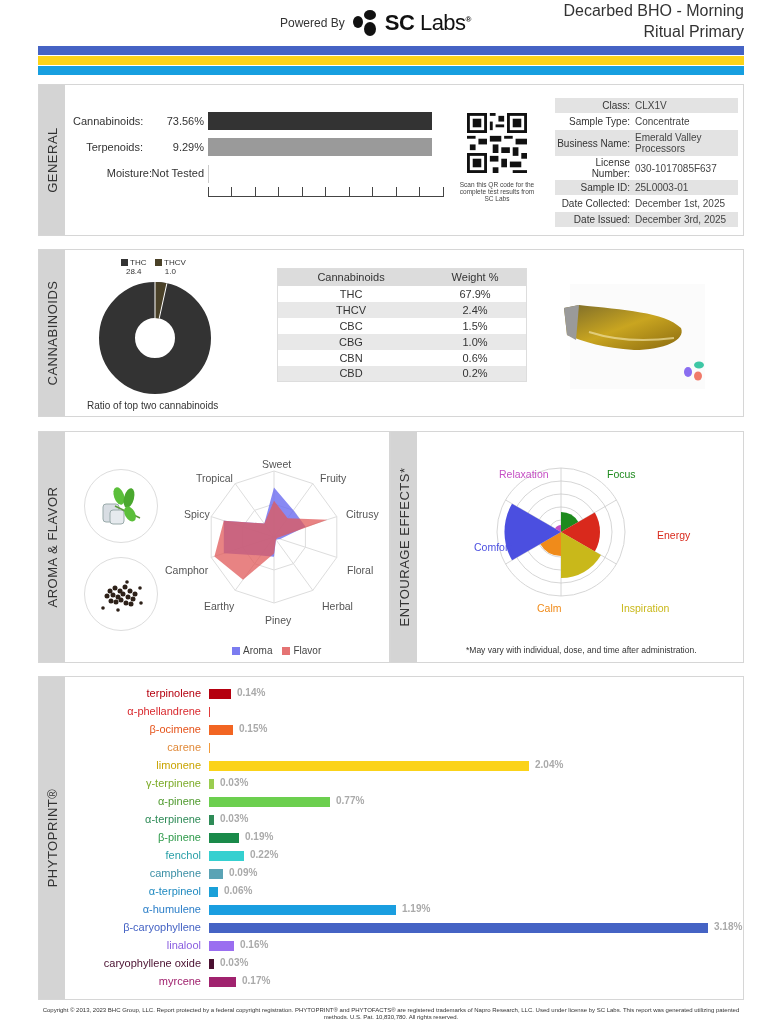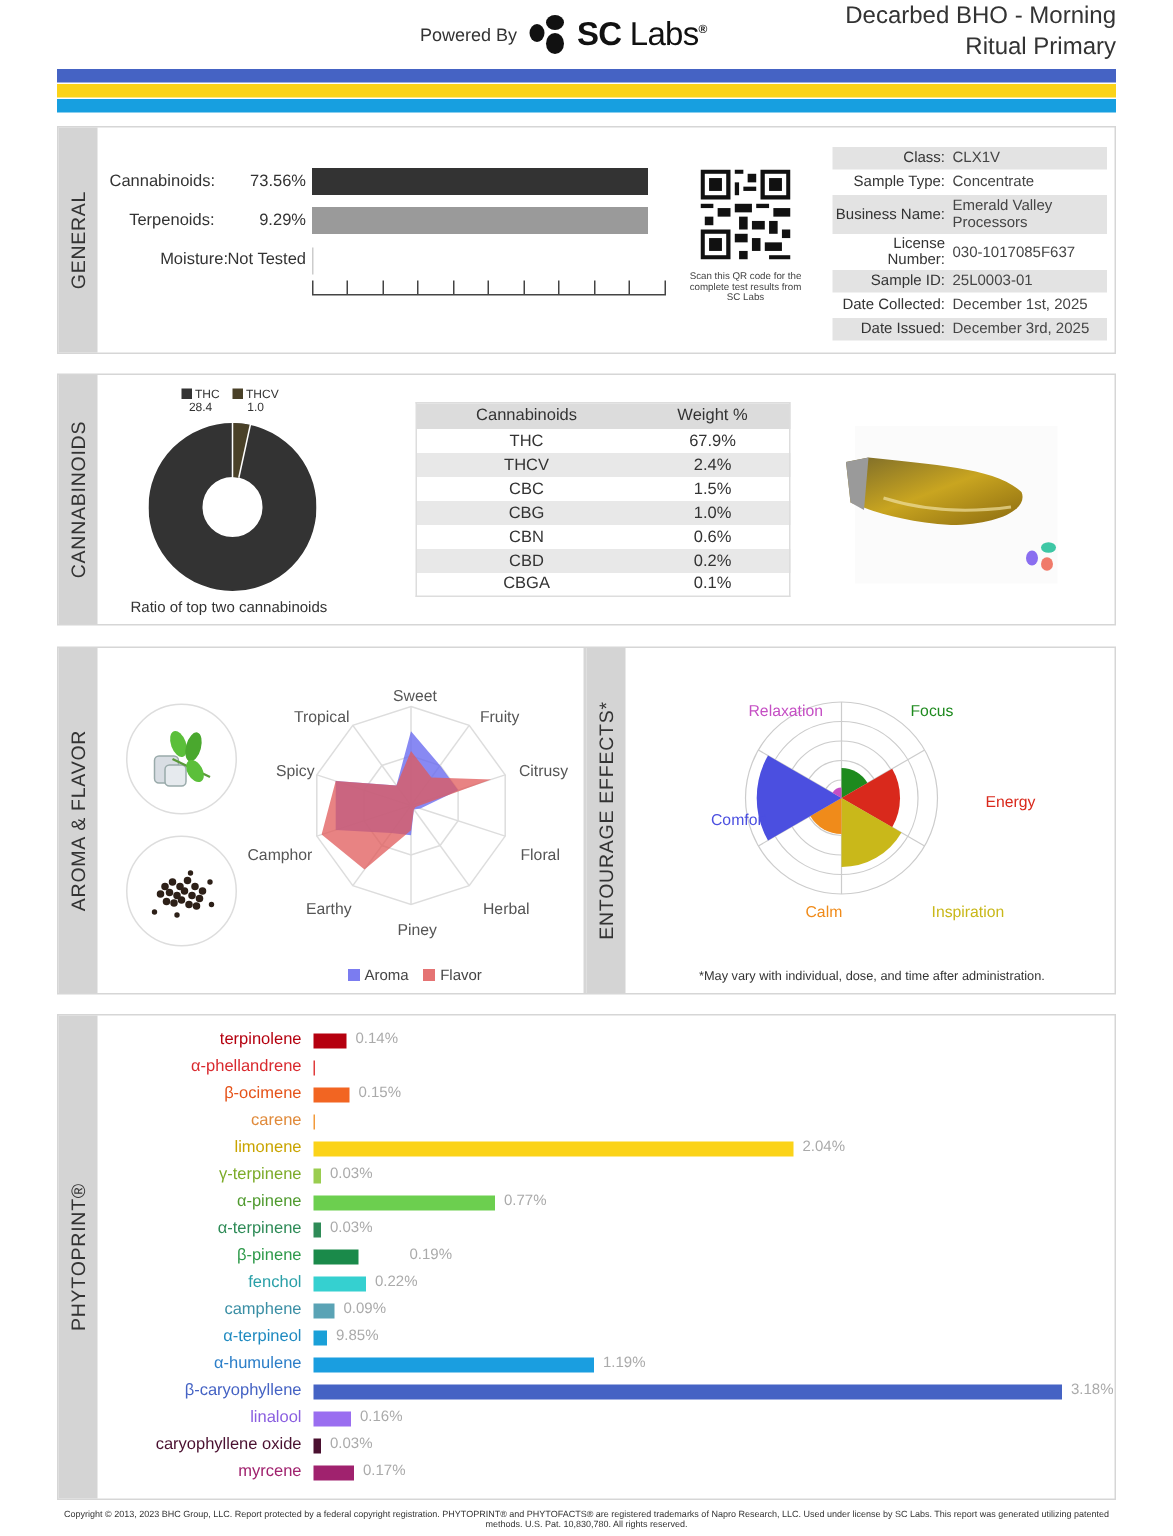--- a/index.html
+++ b/index.html
@@ -42,21 +42,21 @@
   .circle-img { position: absolute; width: 74px; height: 74px; border-radius: 50%; border: 1px solid #ddd; background: #fff; }
   .radar-label { position: absolute; font-size: 10.5px; color: #555; }
   .legend-row { position: absolute; font-size: 10px; color: #444; display: flex; gap: 10px; }
   .legend-row .sw { display: inline-block; width: 8px; height: 8px; margin-right: 3px; vertical-align: middle; }
   .eff-label { position: absolute; font-size: 10.5px; }
   .note { position: absolute; font-size: 8.5px; color: #333; }
   
   .terp-row { position: absolute; left: 26px; height: 18px; width: 670px; }
   .terp-name { position: absolute; right: 534px; top: 2px; font-size: 11px; white-space: nowrap; }
   .terp-bar { position: absolute; left: 144px; top: 4px; height: 10px; }
-  .terp-val { position: absolute; top: 2px; font-size: 10px; color: #aaa; }
+  .terp-val { position: absolute; top: 2px; font-size: 10px; color: #aaa; font-weight: bold; }
   .footer { position: absolute; top: 1007px; left: 38px; right: 38px; font-size: 6px; text-align: center; color: #333; line-height: 7px; }
 </style>
 </head>
 <body>
 
 <div class="header">
   <div class="powered">
     <span class="pb">Powered By</span>
     <svg width="28" height="28" viewBox="0 0 28 28">
       <ellipse cx="19" cy="6" rx="6" ry="5" fill="#111"></ellipse>
@@ -212,24 +212,20 @@
           <td>1.0%</td>
         </tr>
     <tr>
           <td>CBN</td>
           <td>0.6%</td>
         </tr>
     <tr class="shade">
           <td>CBD</td>
           <td>0.2%</td>
         </tr>
-    <tr>
-          <td>CBGA</td>
-          <td>0.1%</td>
-        </tr>
   </tbody>
     </table>
 
   <svg class="product-img" viewBox="0 0 145 115">
     <rect x="6" y="4" width="135" height="105" fill="#fbfbfb"></rect>
     <defs>
         <linearGradient id="oil" x1="0" y1="0" x2="1" y2="1">
           <stop offset="0" stop-color="#7a6a2a"></stop>
           <stop offset="0.5" stop-color="#c9a520"></stop>
           <stop offset="1" stop-color="#8a6a10"></stop>
@@ -396,36 +392,36 @@
         <div class="terp-val" style="left: 271px;">0.77%</div>
       </div>
       <div class="terp-row" style="top: 134px;">
         <div class="terp-name" style="color: rgb(46, 139, 87);">α-terpinene</div>
         <div class="terp-bar" style="width: 5px; background: rgb(46, 139, 87);"></div>
         <div class="terp-val" style="left: 155px;">0.03%</div>
       </div>
       <div class="terp-row" style="top: 152px;">
         <div class="terp-name" style="color: rgb(46, 154, 74);">β-pinene</div>
         <div class="terp-bar" style="width: 30px; background: rgb(26, 138, 74);"></div>
-        <div class="terp-val" style="left: 180px; margin-left: 28px;">0.19%</div>
+        <div class="terp-val" style="left: 180px;">0.19%</div>
       </div>
       <div class="terp-row" style="top: 170px;">
         <div class="terp-name" style="color: rgb(42, 160, 168); padding-left: 20px;">fenchol</div>
         <div class="terp-bar" style="width: 35px; background: rgb(53, 208, 208);"></div>
         <div class="terp-val" style="left: 185px;">0.22%</div>
       </div>
       <div class="terp-row" style="top: 188px;">
         <div class="terp-name" style="color: rgb(59, 143, 165);">camphene</div>
         <div class="terp-bar" style="width: 14px; background: rgb(90, 163, 181);"></div>
         <div class="terp-val" style="left: 164px;">0.09%</div>
       </div>
       <div class="terp-row" style="top: 206px;">
         <div class="terp-name" style="color: rgb(31, 138, 192);">α-terpineol</div>
         <div class="terp-bar" style="width: 9px; background: rgb(26, 160, 216);"></div>
-        <div class="terp-val" style="left: 159px;">9.85%</div>
+        <div class="terp-val" style="left: 159px;">0.06%</div>
       </div>
       <div class="terp-row" style="top: 224px;">
         <div class="terp-name" style="color: rgb(43, 126, 200);">α-humulene</div>
         <div class="terp-bar" style="width: 187px; background: rgb(26, 158, 224);"></div>
         <div class="terp-val" style="left: 337px;">1.19%</div>
       </div>
       <div class="terp-row" style="top: 242px;">
         <div class="terp-name" style="color: rgb(69, 99, 196);">β-caryophyllene</div>
         <div class="terp-bar" style="width: 499px; background: rgb(69, 99, 196);"></div>
         <div class="terp-val" style="left: 649px;">3.18%</div>

